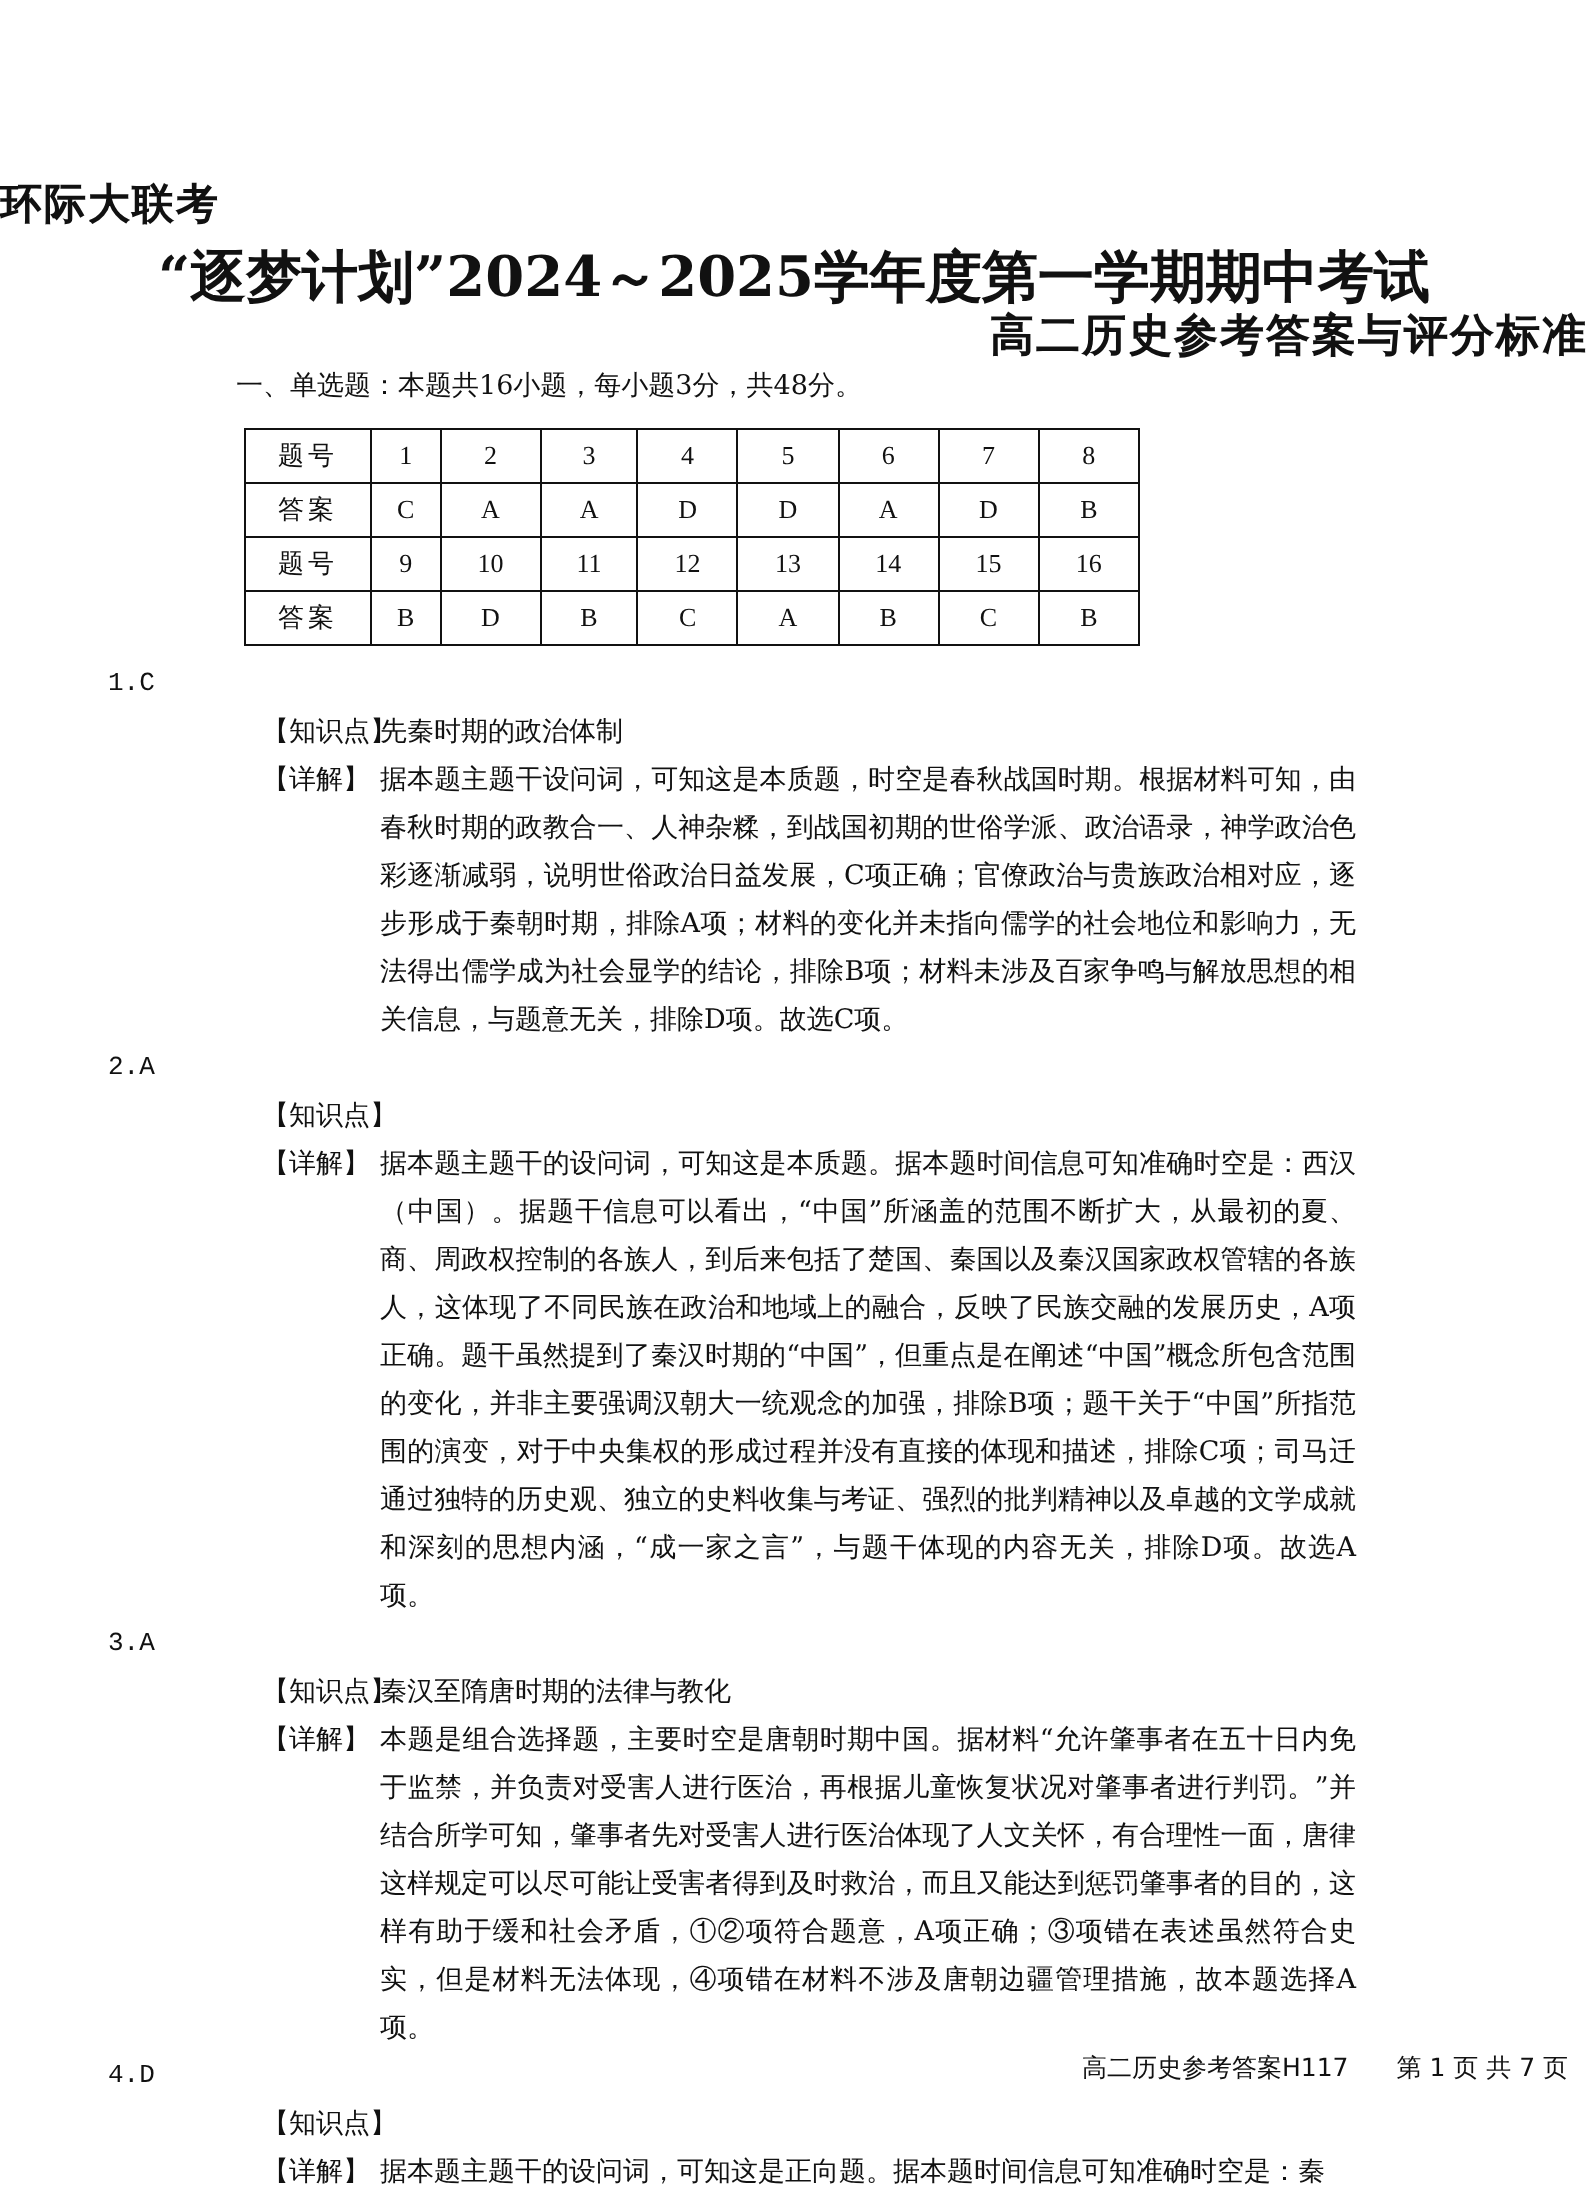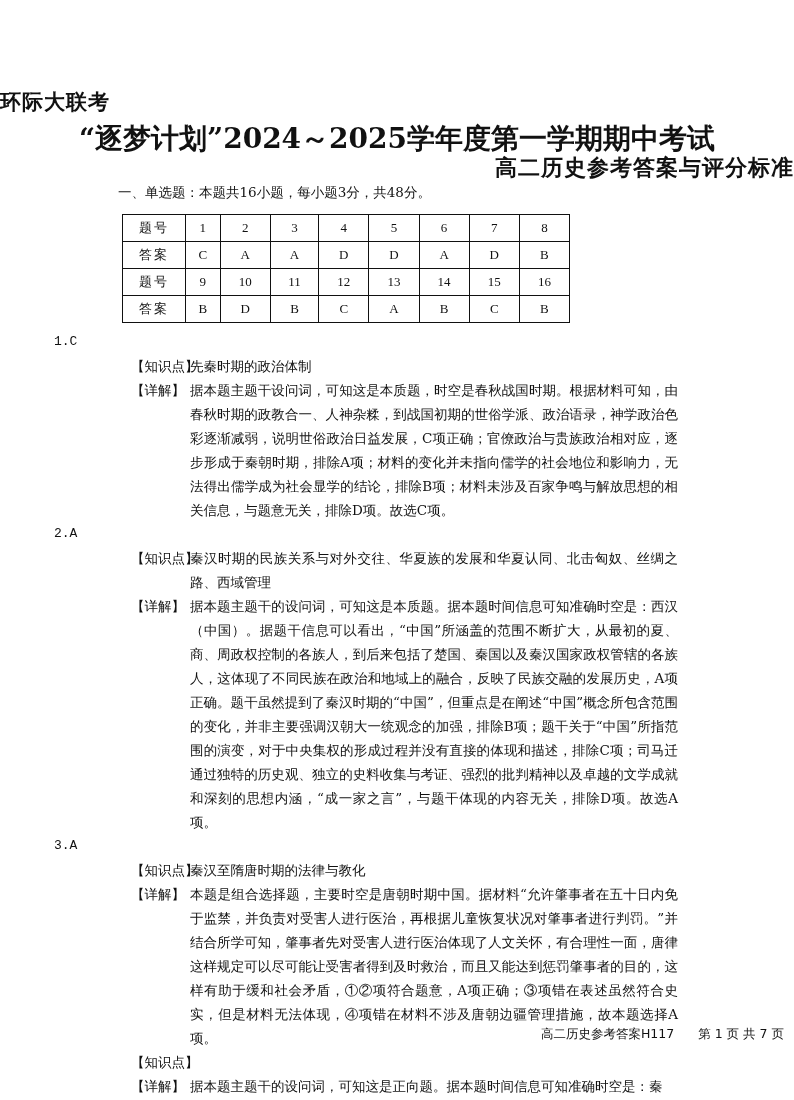--- a/index.html
+++ b/index.html
@@ -95,39 +95,39 @@
       </div>
       <div class="row">
         <span class="tag">【详解】</span>
         <span class="txt">据本题主题干设问词，可知这是本质题，时空是春秋战国时期。根据材料可知，由春秋时期的政教合一、人神杂糅，到战国初期的世俗学派、政治语录，神学政治色彩逐渐减弱，说明世俗政治日益发展，C项正确；官僚政治与贵族政治相对应，逐步形成于秦朝时期，排除A项；材料的变化并未指向儒学的社会地位和影响力，无法得出儒学成为社会显学的结论，排除B项；材料未涉及百家争鸣与解放思想的相关信息，与题意无关，排除D项。故选C项。</span>
       </div>
     </div>
     <div>
       <div class="qnum">2.A</div>
       <div class="row">
         <span class="tag">【知识点】</span>
-        <span class="txt">秦汉时期的民族关系与对外交往、华夏族的发展和华夏认同、北击匈奴、丝绸之路、西域管理</span>
       </div>
       <div class="row">
         <span class="tag">【详解】</span>
         <span class="txt">据本题主题干的设问词，可知这是本质题。据本题时间信息可知准确时空是：西汉（中国）。据题干信息可以看出，“中国”所涵盖的范围不断扩大，从最初的夏、商、周政权控制的各族人，到后来包括了楚国、秦国以及秦汉国家政权管辖的各族人，这体现了不同民族在政治和地域上的融合，反映了民族交融的发展历史，A项正确。题干虽然提到了秦汉时期的“中国”，但重点是在阐述“中国”概念所包含范围的变化，并非主要强调汉朝大一统观念的加强，排除B项；题干关于“中国”所指范围的演变，对于中央集权的形成过程并没有直接的体现和描述，排除C项；司马迁通过独特的历史观、独立的史料收集与考证、强烈的批判精神以及卓越的文学成就和深刻的思想内涵，“成一家之言”，与题干体现的内容无关，排除D项。故选A项。</span>
       </div>
     </div>
     <div>
       <div class="qnum">3.A</div>
       <div class="row">
         <span class="tag">【知识点】</span>
         <span class="txt">秦汉至隋唐时期的法律与教化</span>
       </div>
       <div class="row">
         <span class="tag">【详解】</span>
         <span class="txt">本题是组合选择题，主要时空是唐朝时期中国。据材料“允许肇事者在五十日内免于监禁，并负责对受害人进行医治，再根据儿童恢复状况对肇事者进行判罚。”并结合所学可知，肇事者先对受害人进行医治体现了人文关怀，有合理性一面，唐律这样规定可以尽可能让受害者得到及时救治，而且又能达到惩罚肇事者的目的，这样有助于缓和社会矛盾，①②项符合题意，A项正确；③项错在表述虽然符合史实，但是材料无法体现，④项错在材料不涉及唐朝边疆管理措施，故本题选择A项。</span>
       </div>
     </div>
     <div>
+      <div class="qnum">4.D</div>
       <div class="row">
         <span class="tag">【知识点】</span>
       </div>
       <div class="row">
         <span class="tag">【详解】</span>
         <span class="txt">据本题主题干的设问词，可知这是正向题。据本题时间信息可知准确时空是：秦</span>
       </div>
     </div>
   </div>
 

